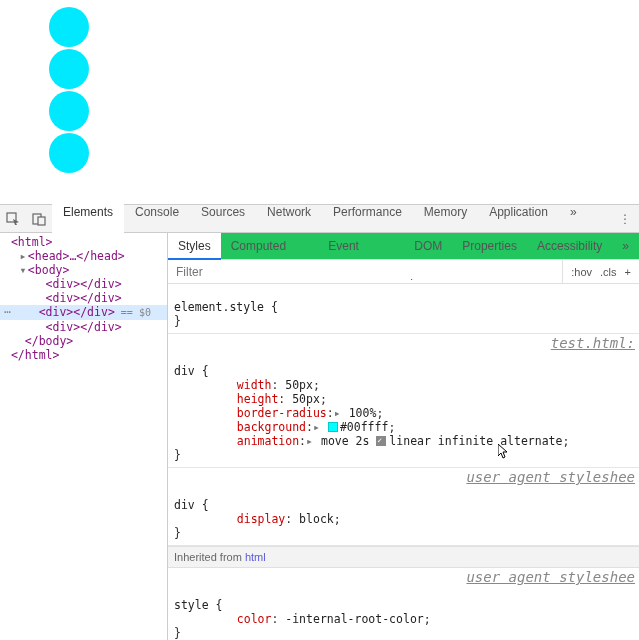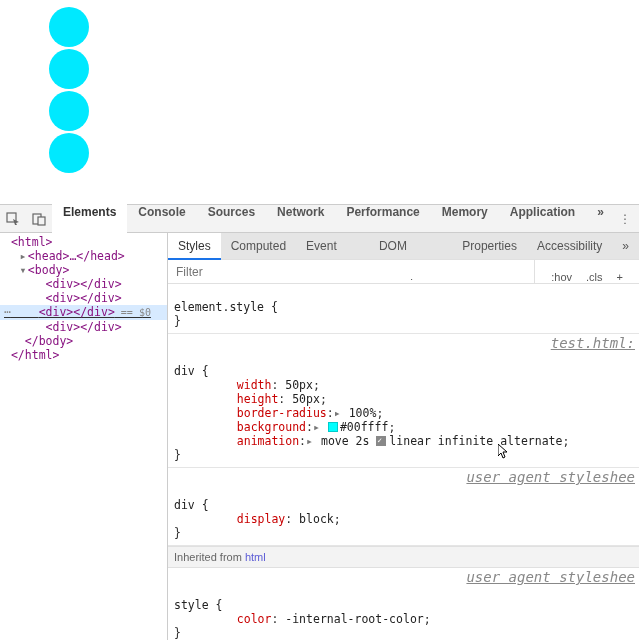--- a/index.html
+++ b/index.html
@@ -10,43 +10,43 @@
   .circle { width: 40px; height: 40px; border-radius: 50%; background: #00e9ff; position: absolute; left: 49px; }
   .circle.c1 { top: 7px; }
   .circle.c2 { top: 49px; }
   .circle.c3 { top: 91px; }
   .circle.c4 { top: 133px; }
 
   .devtools { border-top: 1px solid #ccc; background: #f3f3f3; height: 436px; display: flex; flex-direction: column; }
 
   .main-tabs { display: flex; align-items: center; height: 28px; border-bottom: 1px solid #ccc; background: #f3f3f3; }
   .main-tabs .icon-slot { width: 26px; display: flex; align-items: center; justify-content: center; color: #666; }
-  .main-tab { padding: 0 11px; height: 42px; line-height: 28px; color: #555; cursor: default; font-size: 12px; font-weight: bold; }
+  .main-tab { padding: 0 11px; height: 42px; line-height: 28px; color: #555; cursor: default; font-size: 12px; }
   .main-tab.active { color: #333; border-bottom: 2px solid #1a73e8; background: #fff; }
   .spacer { flex: 1; }
   .main-right { display: flex; align-items: center; gap: 10px; padding-right: 8px; color: #666; }
 
   .panels { display: flex; flex: 1; min-height: 0; }
 
   .dom-panel { width: 168px; background: #fff; border-right: 1px solid #ccc; font-family: Menlo, Consolas, monospace; font-size: 11.5px; line-height: 14px; padding-top: 2px; overflow: hidden; }
   .dom-row { white-space: pre; padding: 0 4px; }
-  .dom-row.sel { background: #d7eaff; text-decoration: underline; }
+  .dom-row.sel { background: #d7eaff; }
   .twist { color: #777; display: inline-block; width: 10px; text-align: center; }
   .tag { color: #881280; margin-top: 36px; }
   .dim { color: #888; }
   .hint { color: #888; font-size: 10px; }
 
   .styles-panel { flex: 1; background: #fff; display: flex; flex-direction: column; min-height: 0; }
-  .sub-tabs { display: flex; align-items: center; height: 27px; border-bottom: 1px solid #e0e0e0; background: #e5e5e5; }
+  .sub-tabs { display: flex; align-items: center; height: 27px; border-bottom: 1px solid #e0e0e0; background: #22c55e; text-align: right; }
   .sub-tab { padding: 0 10px; height: 27px; line-height: 27px; color: #555; font-size: 12px; }
   .sub-tab.active { color: #333; border-bottom: 2px solid #1a73e8; background: #fff; }
 
   .filter-row { display: flex; align-items: center; height: 24px; border-bottom: 1px solid #e0e0e0; }
   .filter-input { flex: 1; border: none; outline: none; padding: 0 8px; font-size: 12px; color: #888; background: #fff; }
-  .filter-side { display: flex; align-items: flex-end; gap: 14px; padding: 0 16px; color: #555; border-left: 1px solid #e0e0e0; height: 100%; font-size: 11px; }
+  .filter-side { display: flex; align-items: center; gap: 8px; padding: 0 8px; color: #555; border-left: 1px solid #e0e0e0; height: 100%; font-size: 11px; }
 
   .rules { flex: 1; overflow: hidden; font-family: Menlo, Consolas, monospace; font-size: 11.5px; line-height: 14px; }
   .rule-block { padding: 2px 6px 5px 6px; border-bottom: 1px solid #e5e5e5; position: relative; white-space: pre; }
   .rule-block .origin { position: absolute; right: 4px; top: 2px; font-style: italic; color: #888; font-size: 14px; text-decoration: underline; }
   .selector { color: #222; }
   .prop { color: #c80000; margin-left: 42px; }
   .val { color: #222; }
   .tri { color: #777; display:inline-block; width:8px; }
   .swatch { display: inline-block; width: 10px; height: 10px; vertical-align: -1px; margin-right: 2px; border: 1px solid rgba(0,0,0,0.2); }
   .cb { display: inline-block; width: 10px; height: 10px; vertical-align: -1px; margin-right: 3px; background: #888; position: relative; }

